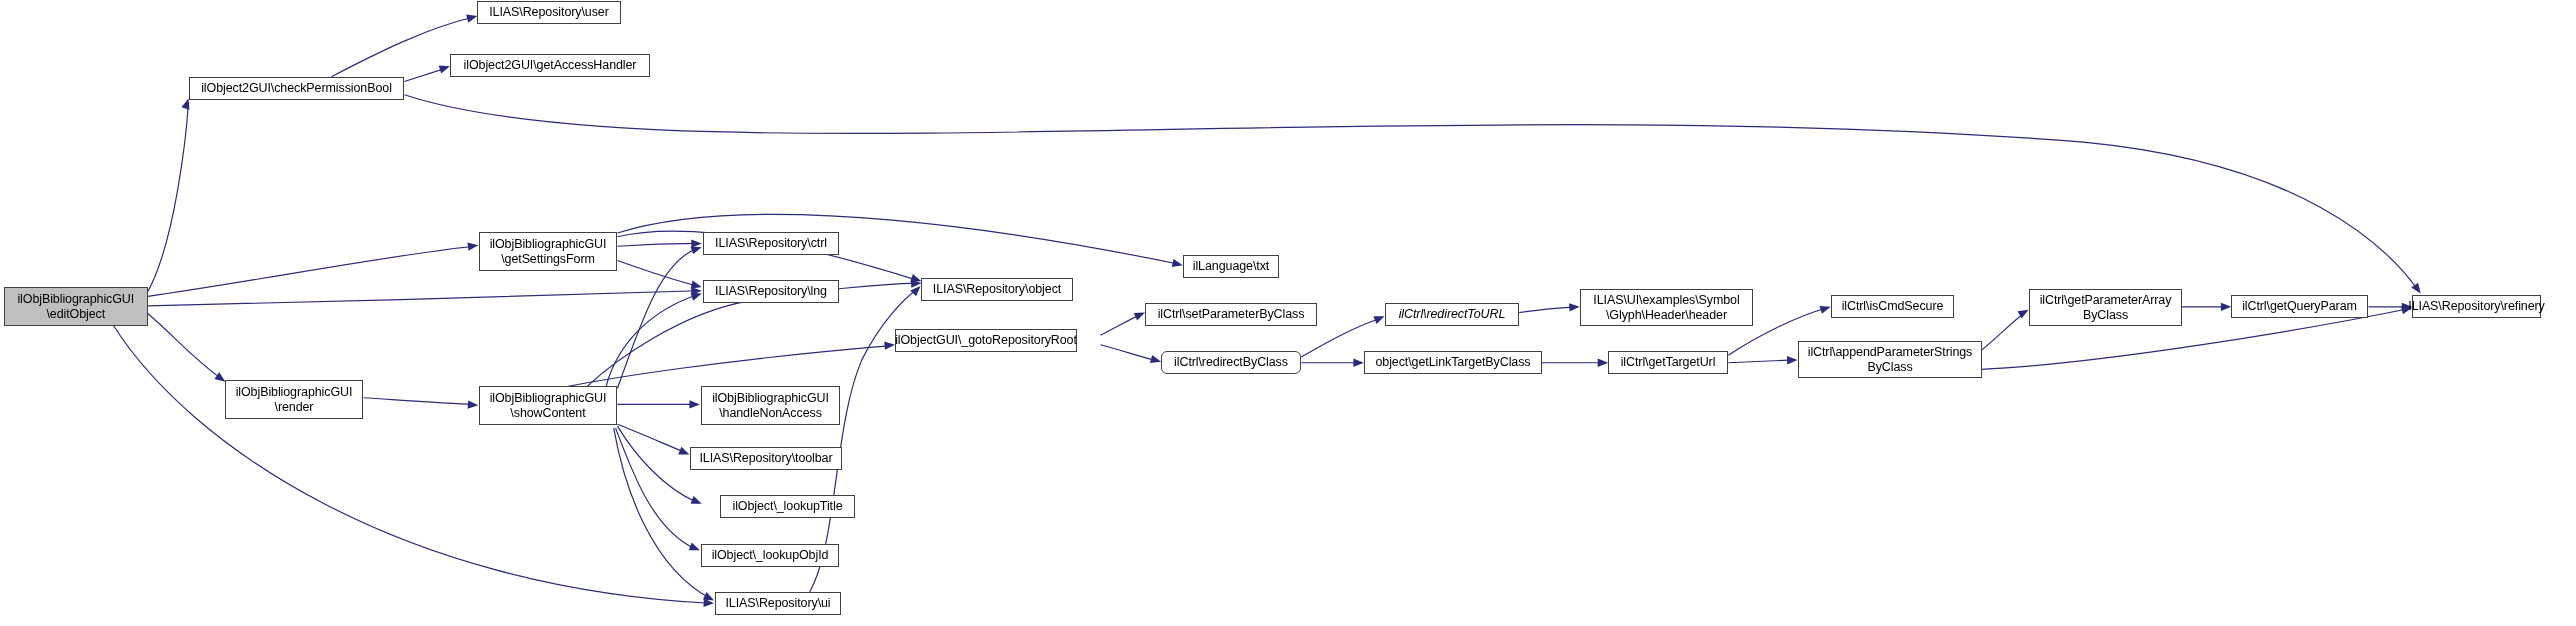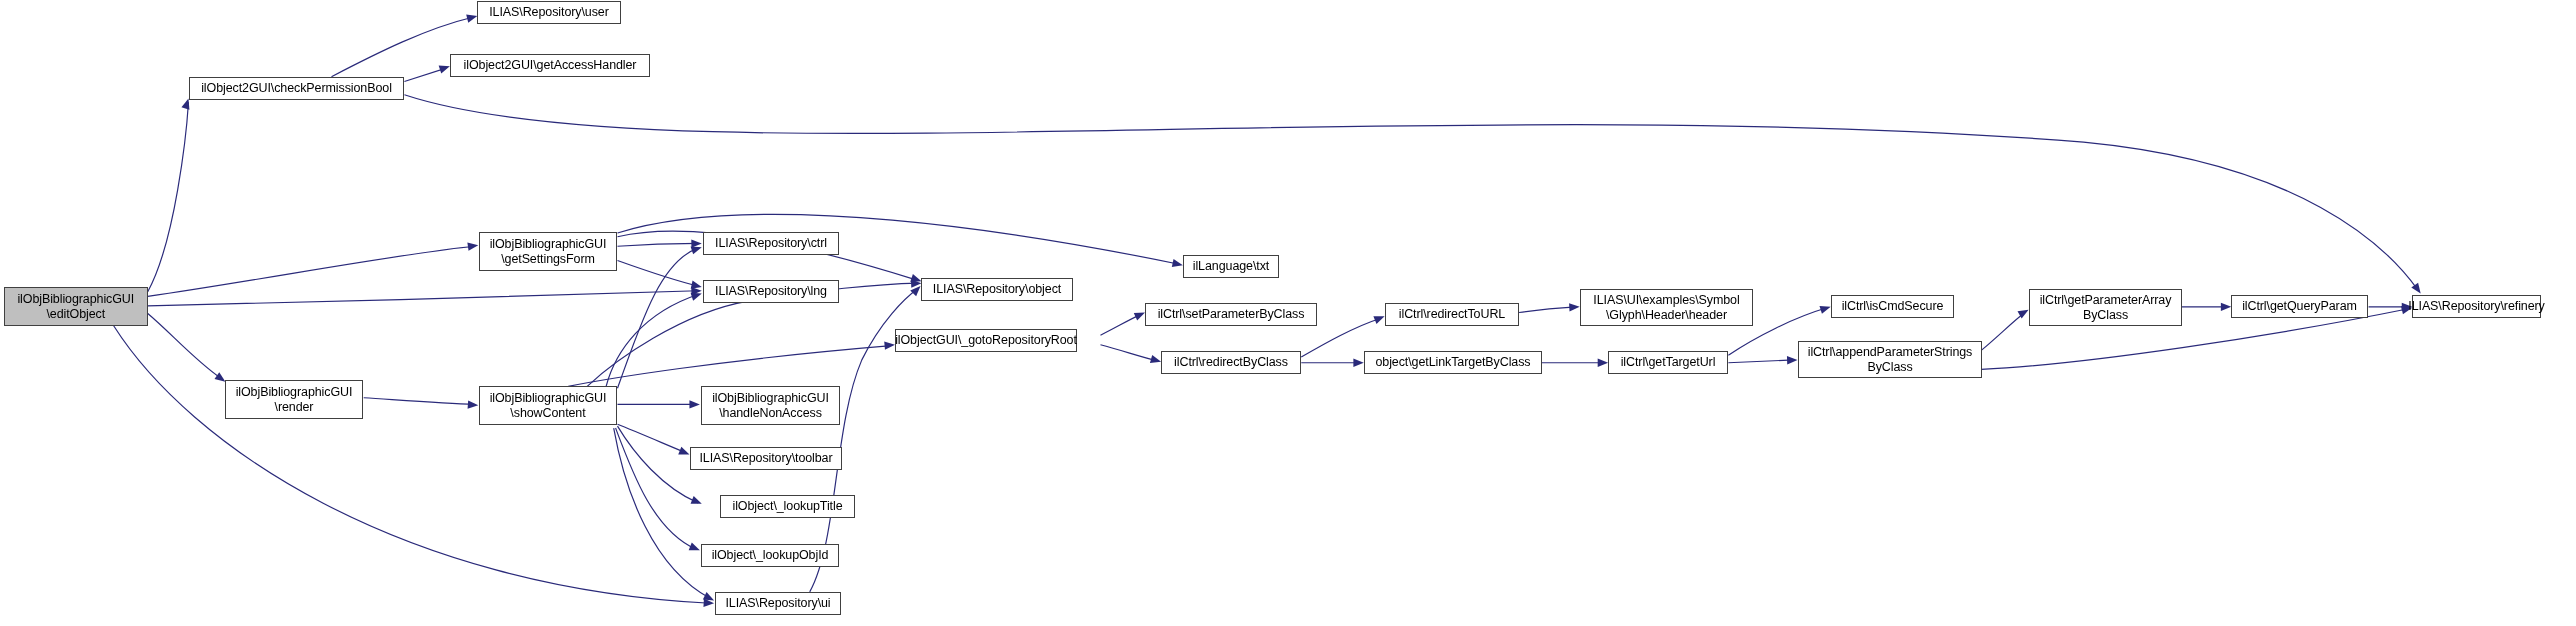--- a/index.html
+++ b/index.html
@@ -141,22 +141,22 @@
     <div class="node thick" style="left: 921px; top: 278px; width: 152px; height: 23px;">ILIAS\Repository\object</div>
     <div class="node thick" style="left: 895px; top: 329px; width: 182px; height: 23px;">ilObjectGUI\_gotoRepositoryRoot</div>
     <div class="node thick" style="left: 701px; top: 386px; width: 139px; height: 39px;">ilObjBibliographicGUI
 \handleNonAccess</div>
     <div class="node" style="left: 690px; top: 447px; width: 152px; height: 23px;">ILIAS\Repository\toolbar</div>
     <div class="node thick" style="left: 703px; top: 495px; width: 135px; height: 23px; margin-left: 17px;">ilObject\_lookupTitle</div>
     <div class="node thick" style="left: 701px; top: 544px; width: 138px; height: 23px;">ilObject\_lookupObjId</div>
     <div class="node thick" style="left: 715px; top: 592px; width: 126px; height: 23px;">ILIAS\Repository\ui</div>
     <div class="node" style="left: 1183px; top: 255px; width: 96px; height: 23px;">ilLanguage\txt</div>
     <div class="node thick" style="left: 1145px; top: 303px; width: 172px; height: 23px;">ilCtrl\setParameterByClass</div>
-    <div class="node thick" style="left: 1161px; top: 351px; width: 140px; height: 23px;">ilCtrl\redirectByClass</div>
-    <div class="node thick" style="left: 1385px; top: 303px; width: 134px; height: 23px;">ilCtrl\redirectToURL</div>
+    <div class="node thick" style="left: 1161px; top: 351px; width: 140px; height: 23px; border-radius: 6px;">ilCtrl\redirectByClass</div>
+    <div class="node thick" style="left: 1385px; top: 303px; width: 134px; height: 23px; font-style: italic;">ilCtrl\redirectToURL</div>
     <div class="node thick" style="left: 1364px; top: 351px; width: 178px; height: 23px;">object\getLinkTargetByClass</div>
     <div class="node" style="left: 1580px; top: 289px; width: 173px; height: 37px;">ILIAS\UI\examples\Symbol
 \Glyph\Header\header</div>
     <div class="node thick" style="left: 1608px; top: 351px; width: 120px; height: 23px;">ilCtrl\getTargetUrl</div>
     <div class="node thick" style="left: 1831px; top: 295px; width: 123px; height: 23px;">ilCtrl\isCmdSecure</div>
     <div class="node thick" style="left: 1798px; top: 341px; width: 184px; height: 37px;">ilCtrl\appendParameterStrings
 ByClass</div>
     <div class="node thick" style="left: 2029px; top: 289px; width: 153px; height: 37px;">ilCtrl\getParameterArray
 ByClass</div>
     <div class="node thick" style="left: 2231px; top: 295px; width: 137px; height: 23px;">ilCtrl\getQueryParam</div>

